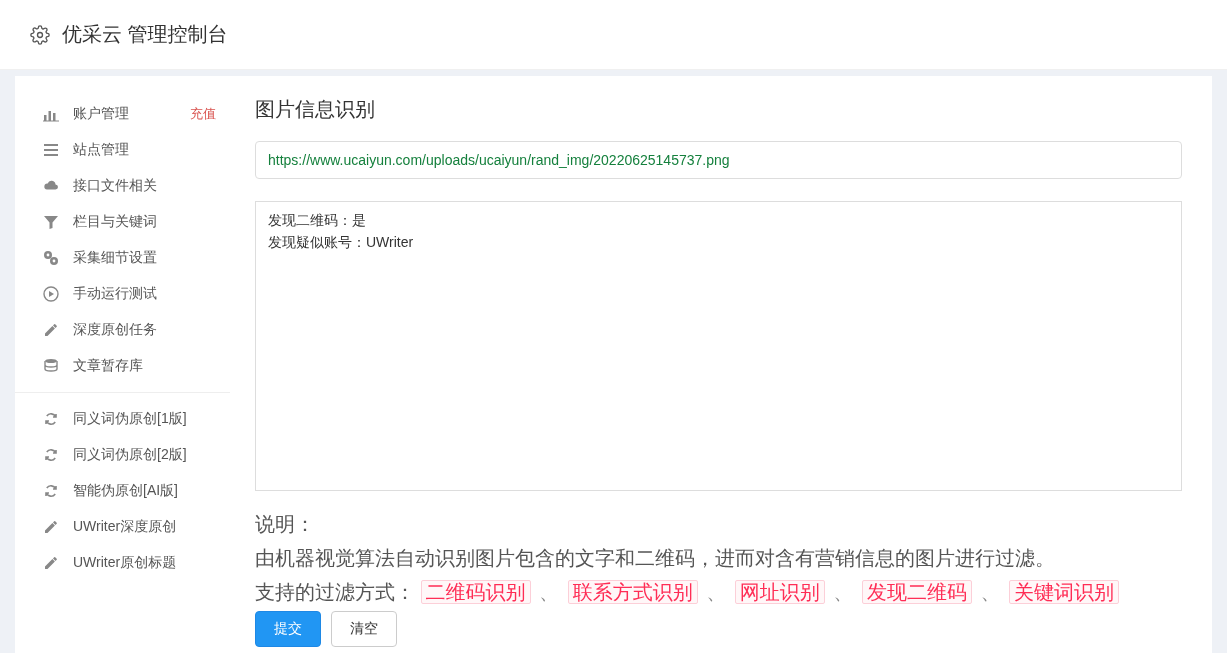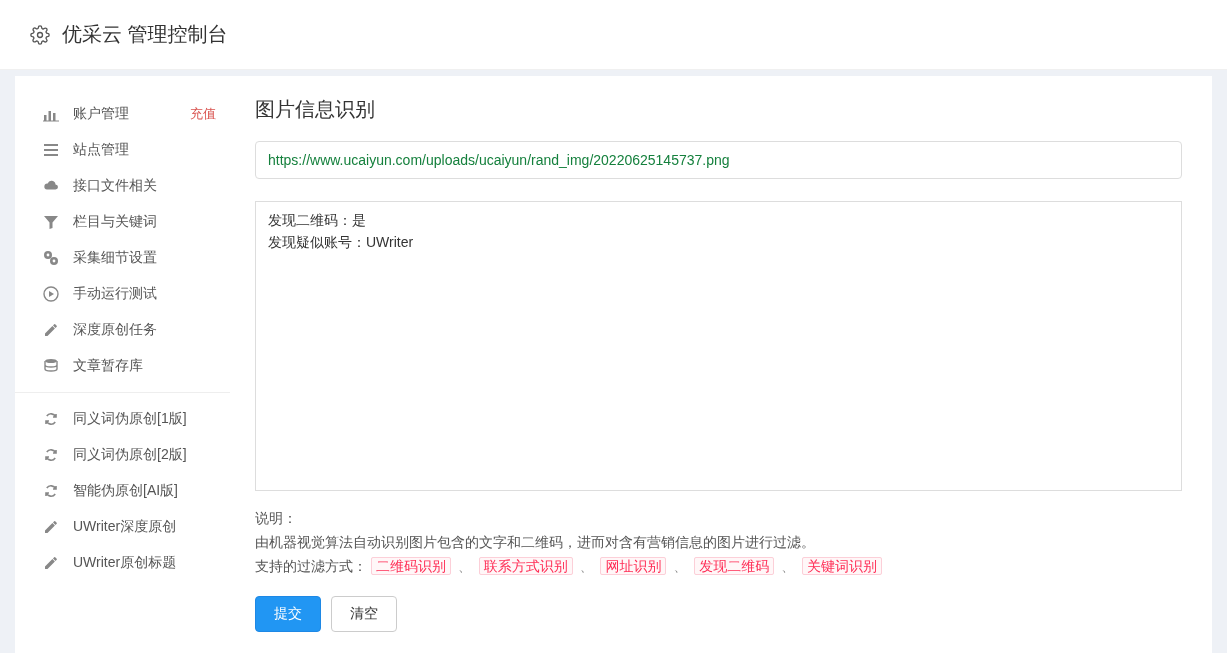--- a/index.html
+++ b/index.html
@@ -111,24 +111,24 @@
     border-radius:0;
     padding:8px 12px;
     font-size:14px;
     color:#333;
     background:#fff;
     white-space:pre-wrap;
     line-height:1.55;
     margin-bottom:16px;
   }
   .desc-block {
-    font-size:14px;
+    font-size:20px;
     color:#555;
     line-height:1.7;
-    margin-bottom:18px;
+    margin-bottom:2px;
   }
   .desc-block p { margin:0; }
   .tag {
     color:#ff2d55;
     border:1px solid #fccfd8;
     border-radius:2px;
     padding:0 4px;
     background:#fff7f8;
   }
   .sep { color:#888; margin:0 3px; }

